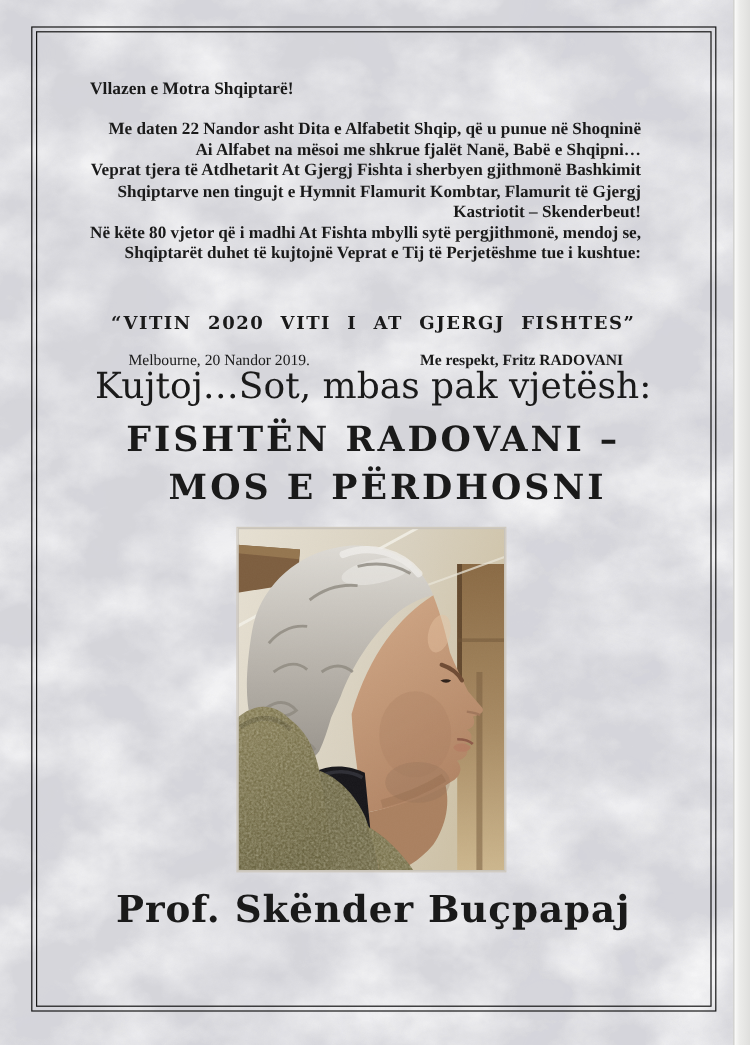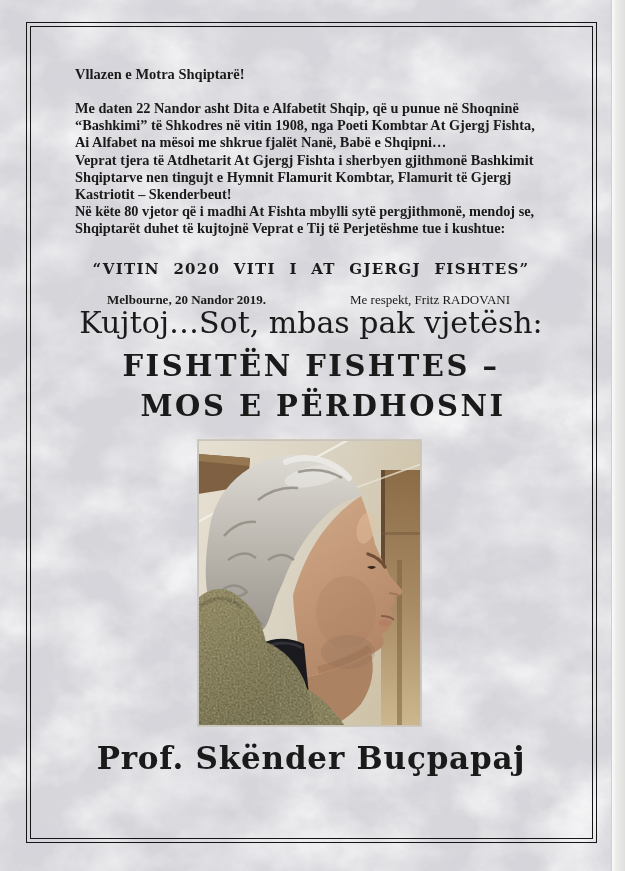--- a/index.html
+++ b/index.html
@@ -20,28 +20,28 @@
     position:absolute;left:26px;top:22px;width:569px;height:819px;
     border:1px solid var(--border,#161616);pointer-events:none;
   }
   .frame-inner{
     position:absolute;left:3px;top:3px;right:3px;bottom:3px;
     border:1px solid var(--border,#161616);
   }
   .txt{position:absolute;white-space:nowrap;}
   .salutation{left:75px;top:66px;font-size:14.5px;font-weight:bold;}
   .body-block{position:absolute;left:75px;top:100px;font-size:14.3px;font-weight:bold;line-height:17.2px;}
-  .body-block div{white-space:nowrap;}
+  .body-block div{white-space:nowrap;text-align:right;}
   .slogan{
     left:26px;top:260px;width:570px;text-align:center;
     font-size:15px;font-weight:bold;letter-spacing:1.3px;word-spacing:7px;
     font-family:"DejaVu Serif","Liberation Serif",serif;
   }
-  .dateline{left:107px;top:292px;font-size:13px;font-weight:bold;text-align:center;}
-  .signature{left:350px;top:292px;font-size:13px;font-weight:normal;}
+  .dateline{left:107px;top:292px;font-size:13px;font-weight:normal;text-align:center;}
+  .signature{left:350px;top:292px;font-size:13px;font-weight:bold;}
   .subheading{
     left:26px;top:305px;width:570px;text-align:center;
     font-size:30px;font-family:"DejaVu Serif","Liberation Serif",serif;
   }
   .headline1,.headline2{
     left:26px;width:570px;text-align:center;font-weight:bold;
     font-size:29px;letter-spacing:2.5px;
     font-family:"DejaVu Serif","Liberation Serif",serif;
   }
   .headline1{top:349px;}
@@ -78,37 +78,36 @@
   </svg>
 
   <div class="frame">
     <div class="frame-inner"></div>
   </div>
 
   <div class="txt salutation">Vllazen e Motra Shqiptarë!</div>
 
   <div class="body-block">
     <div>Me daten 22 Nandor asht Dita e Alfabetit Shqip, që u punue në Shoqninë</div>
-    <div>“Bashkimi” të Shkodres në vitin 1908, nga Poeti Kombtar At Gjergj Fishta,</div>
     <div>Ai Alfabet na mësoi me shkrue fjalët Nanë, Babë e Shqipni…</div>
     <div>Veprat tjera të Atdhetarit At Gjergj Fishta i sherbyen gjithmonë Bashkimit</div>
     <div>Shqiptarve nen tingujt e Hymnit Flamurit Kombtar, Flamurit të Gjergj</div>
     <div>Kastriotit – Skenderbeut!</div>
     <div>Në këte 80 vjetor që i madhi At Fishta mbylli sytë pergjithmonë, mendoj se,</div>
     <div>Shqiptarët duhet të kujtojnë Veprat e Tij të Perjetëshme tue i kushtue:</div>
   </div>
 
   <div class="txt slogan">“VITIN  2020  VITI  I  AT  GJERGJ  FISHTES”</div>
 
   <div class="txt dateline">Melbourne, 20 Nandor 2019.</div>
   <div class="txt signature">Me respekt, Fritz RADOVANI</div>
 
   <div class="txt subheading">Kujtoj…Sot, mbas pak vjetësh:</div>
 
-  <div class="txt headline1">FISHTËN FISHTES –</div>
+  <div class="txt headline1">FISHTËN RADOVANI –</div>
   <div class="txt headline2">MOS E PËRDHOSNI</div>
 
   <div class="photo" title="profile-portrait-man-gray-hair-olive-coat">
     <svg width="223" height="286" viewBox="0 0 223 286">
       <defs>
         <linearGradient id="wallG" x1="0" y1="0" x2="1" y2="0.35">
           <stop offset="0" stop-color="#e7e1d3"></stop>
           <stop offset="0.6" stop-color="#d9d1bf"></stop>
           <stop offset="1" stop-color="#cfc3a8"></stop>
         </linearGradient>

